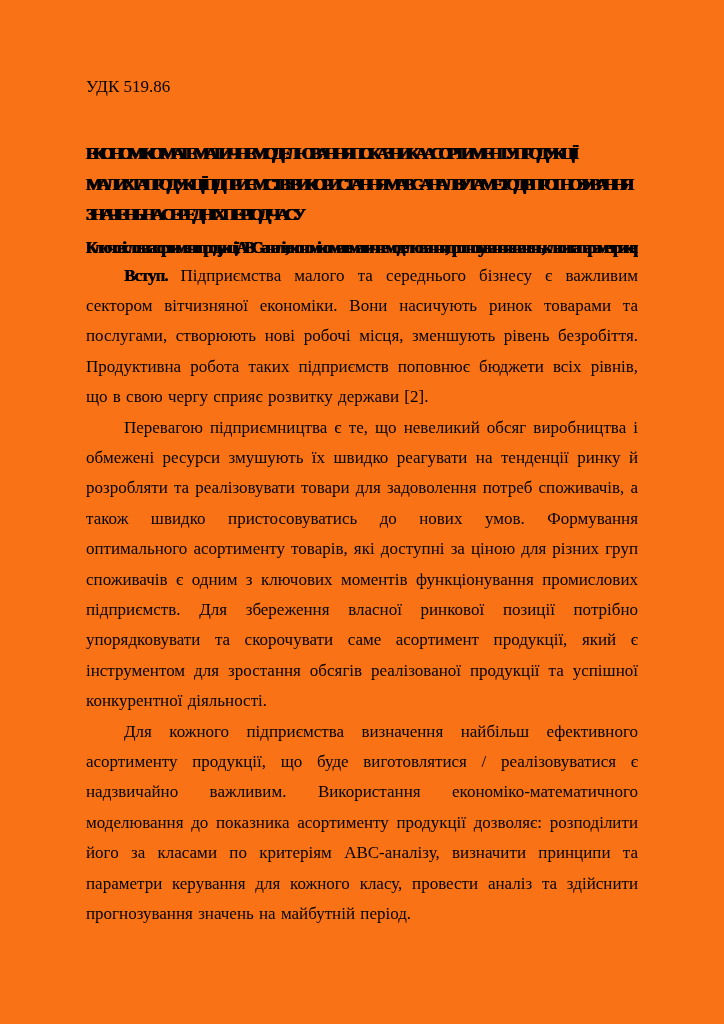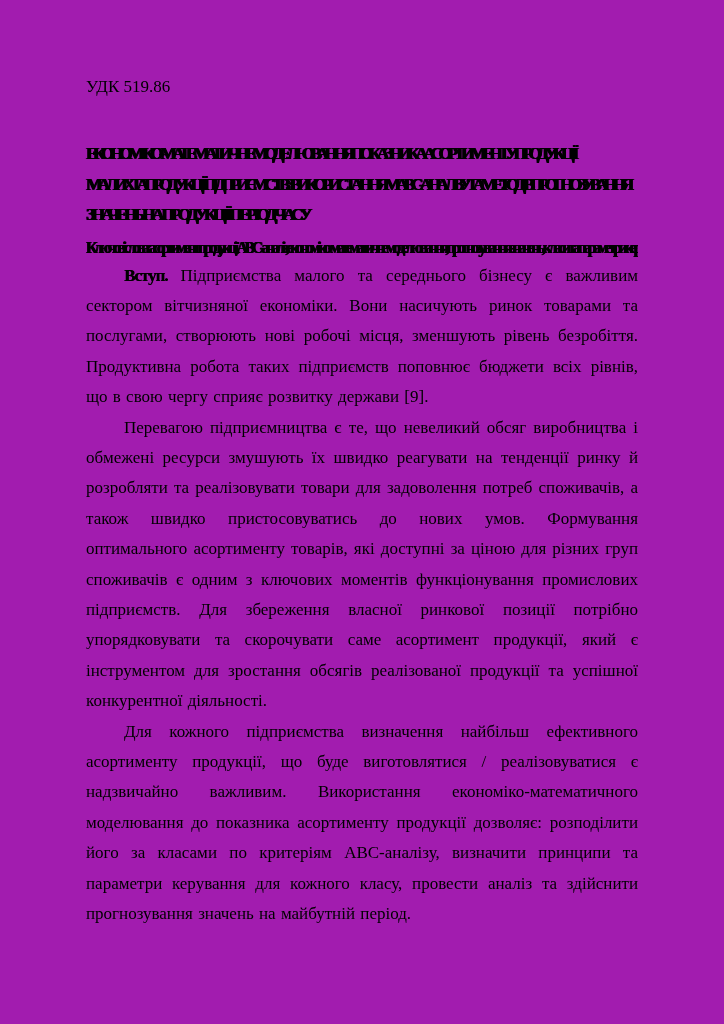--- a/index.html
+++ b/index.html
@@ -4,21 +4,21 @@
 <style>
   html, body {
     margin: 0;
     padding: 0;
     background: #ffffff;
   }
   .page {
     position: relative;
     width: 724px;
     height: 1024px;
-    background: #a21caf;
+    background: #f97316;
     color: #000000;
     font-family: "Liberation Serif", serif;
     overflow: hidden;
     margin: 0 auto;
   }
   .content {
     padding: 72px 86px 0 86px;
   }
   .udc {
     margin: 0;
@@ -67,30 +67,30 @@
 <body>
 
 <div class="page">
   <div class="content">
 
     <p class="udc">УДК 519.86</p>
 
     <h1 class="title-block">
       <span class="title-line sq1">ЕКОНОМІКО-МАТЕМАТИЧНЕ МОДЕЛЮВАННЯ ПОКАЗНИКА АСОРТИМЕНТУ ПРОДУКЦІЇ</span>
       <span class="title-line sq2">МАЛИХ ТА ПРОДУКЦІЇ ПІДПРИЄМСТВ З ВИКОРИСТАННЯМ ABC-АНАЛІЗУ ТА МЕТОДІВ ПРОГНОЗУВАННЯ</span>
-      <span class="title-line sq3">ЗНАЧЕНЬ НА ПРОДУКЦІЇ ПЕРІОД ЧАСУ</span>
+      <span class="title-line sq3">ЗНАЧЕНЬ НА СЕРЕДНІХ ПЕРІОД ЧАСУ</span>
     </h1>
 
     <p class="meta">
       <span class="sqm">Ключові слова: асортимент продукції, ABC-аналіз, економіко-математичне моделювання, прогнозування значень, класи та параметри керування.</span>
     </p>
 
     <p class="para">
       <span class="lead">Вступ.</span>
-      <span>Підприємства малого та середнього бізнесу є важливим сектором вітчизняної економіки. Вони насичують ринок товарами та послугами, створюють нові робочі місця, зменшують рівень безробіття. Продуктивна робота таких підприємств поповнює бюджети всіх рівнів, що в свою чергу сприяє розвитку держави [9].</span>
+      <span>Підприємства малого та середнього бізнесу є важливим сектором вітчизняної економіки. Вони насичують ринок товарами та послугами, створюють нові робочі місця, зменшують рівень безробіття. Продуктивна робота таких підприємств поповнює бюджети всіх рівнів, що в свою чергу сприяє розвитку держави [2].</span>
     </p>
 
     <p class="para">Перевагою підприємництва є те, що невеликий обсяг виробництва і обмежені ресурси змушують їх швидко реагувати на тенденції ринку й розробляти та реалізовувати товари для задоволення потреб споживачів, а також швидко пристосовуватись до нових умов. Формування оптимального асортименту товарів, які доступні за ціною для різних груп споживачів є одним з ключових моментів функціонування промислових підприємств. Для збереження власної ринкової позиції потрібно упорядковувати та скорочувати саме асортимент продукції, який є інструментом для зростання обсягів реалізованої продукції та успішної конкурентної діяльності.</p>
 
     <p class="para">Для кожного підприємства визначення найбільш ефективного асортименту продукції, що буде виготовлятися / реалізовуватися є надзвичайно важливим. Використання економіко-математичного моделювання до показника асортименту продукції дозволяє: розподілити його за класами по критеріям ABC-аналізу, визначити принципи та параметри керування для кожного класу, провести аналіз та здійснити прогнозування значень на майбутній період.</p>
 
   </div>
 </div>
 
 </body></html>

